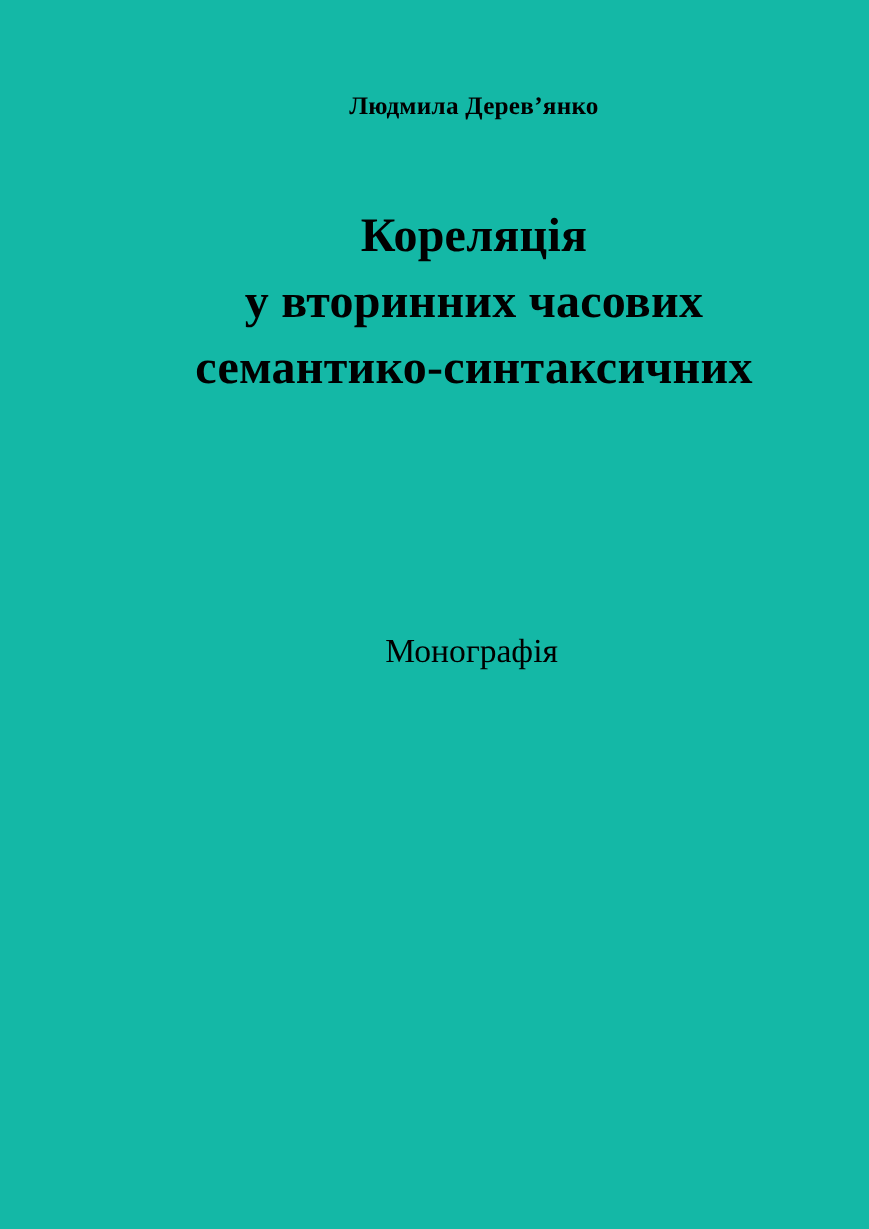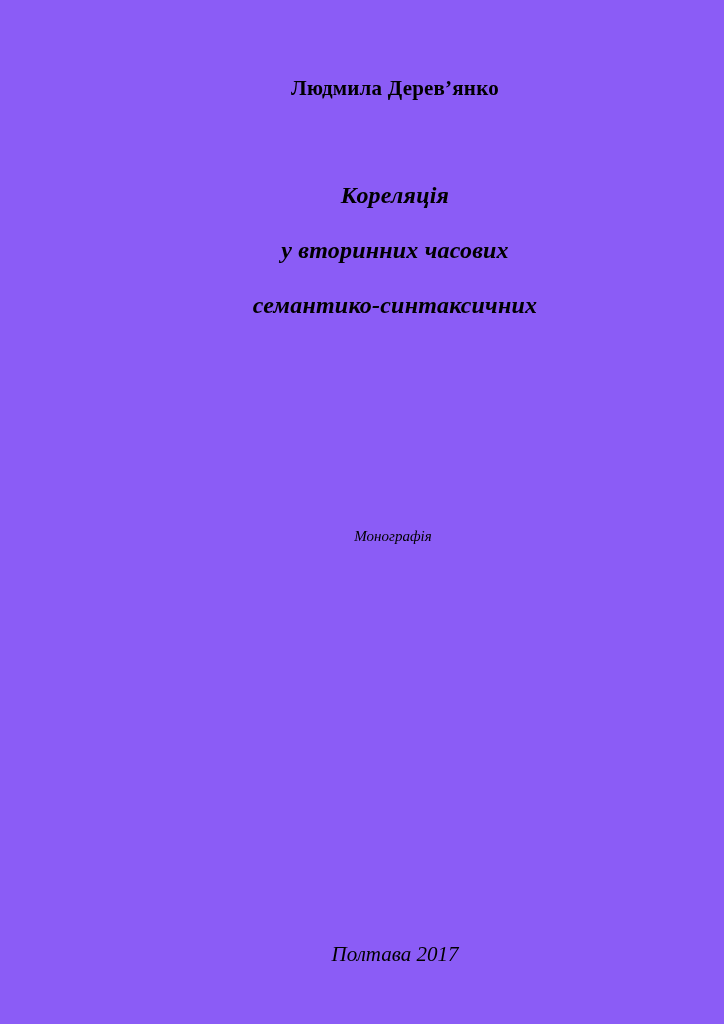--- a/index.html
+++ b/index.html
@@ -14,21 +14,21 @@
     color: #000000;
     position: relative;
     overflow: hidden;
   }
   .page {
     position: absolute;
     left: 0;
     top: 0;
     width: 724px;
     height: 1024px;
-    background: #8b5cf6;
+    background: #14b8a6;
   }
   
   .content-col {
     position: absolute;
     left: 66px;
     right: 0;
     top: 0;
     bottom: 0;
     text-align: center;
   }
@@ -39,33 +39,31 @@
     top: 76px;
     font-size: 21px;
     font-weight: bold;
     letter-spacing: 0.2px;
   }
   .title-block {
     position: absolute;
     left: 0;
     right: 0;
     top: 168px;
-    font-size: 24px;
+    font-size: 40px;
     font-weight: bold;
     line-height: 55px;
     letter-spacing: 0.2px;
-    font-style: italic;
   }
   .subtitle {
     position: absolute;
     left: 0;
     right: 4px;
     top: 528px;
-    font-size: 15px;
-    font-style: italic;
+    font-size: 28px;
   }
   .imprint {
     position: absolute;
     left: 0;
     right: 0;
     top: 942px;
     font-size: 21px;
     font-style: italic;
   }
 </style>
@@ -78,16 +76,15 @@
     <div class="author">Людмила Дерев’янко</div>
 
     <div class="title-block">
       <div>Кореляція</div>
       <div>у вторинних часових</div>
       <div>семантико-синтаксичних</div>
     </div>
 
     <div class="subtitle">Монографія</div>
 
-    <div class="imprint">Полтава 2017</div>
 
   </div>
 </div>
 
 </body></html>

